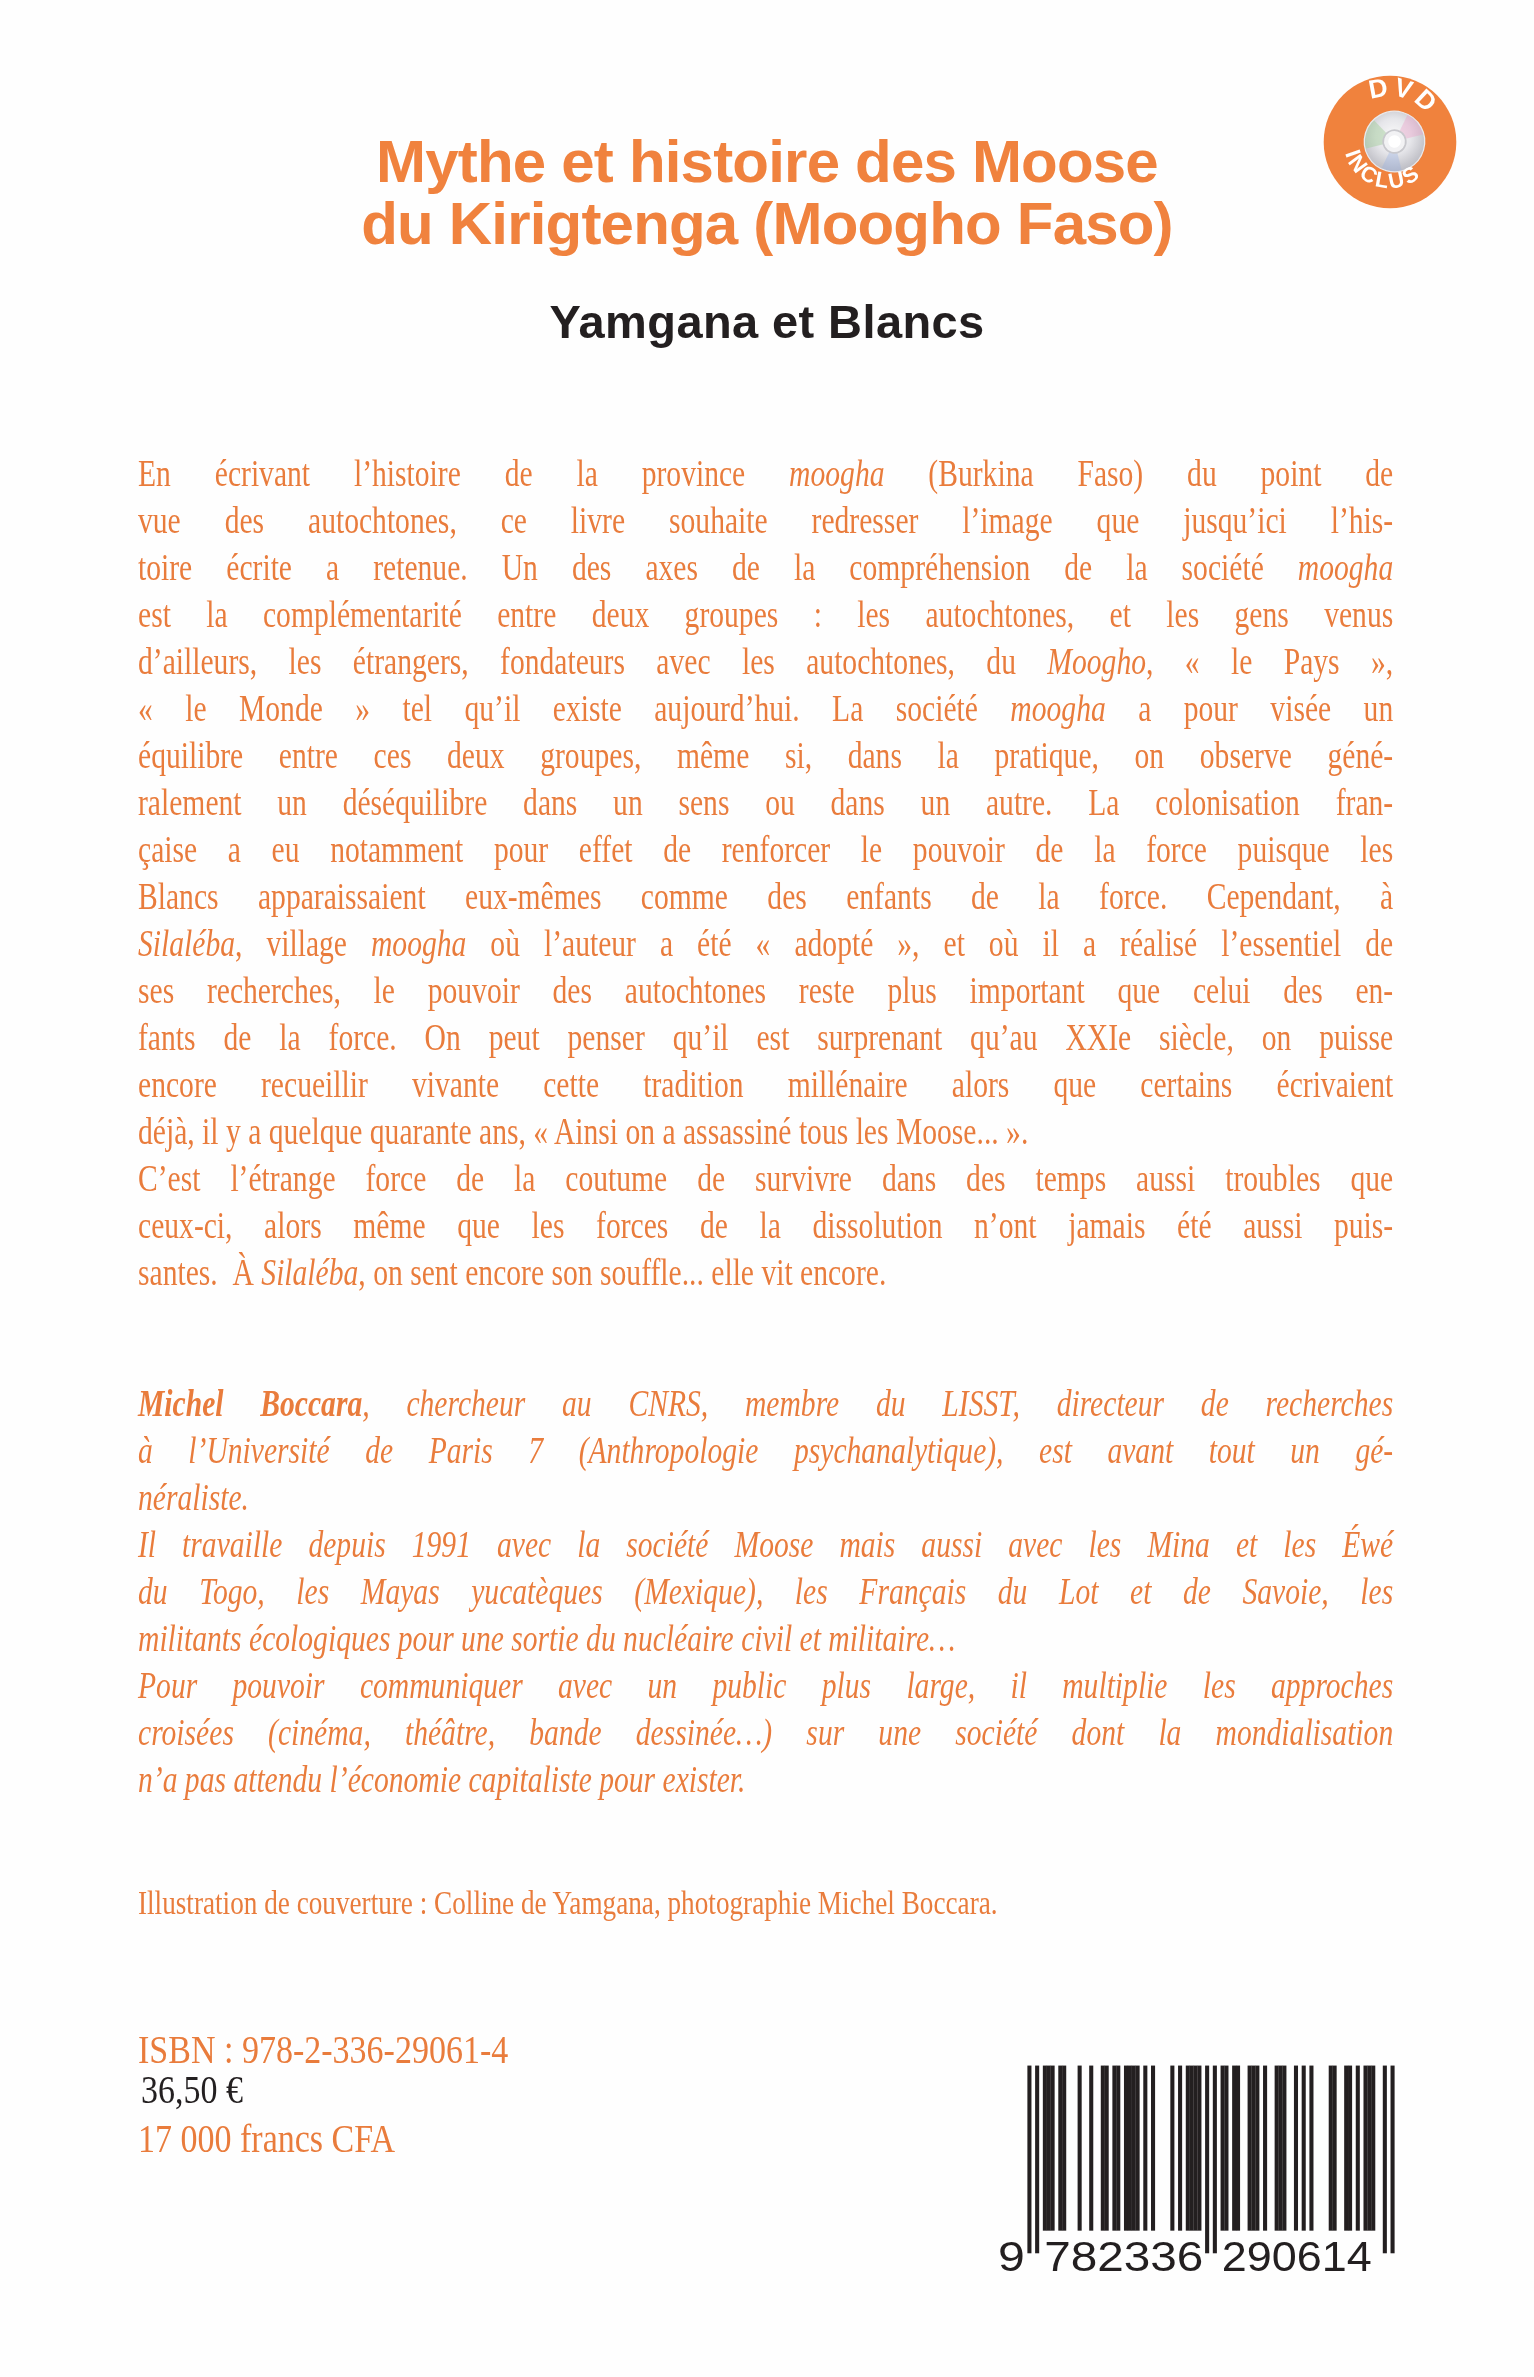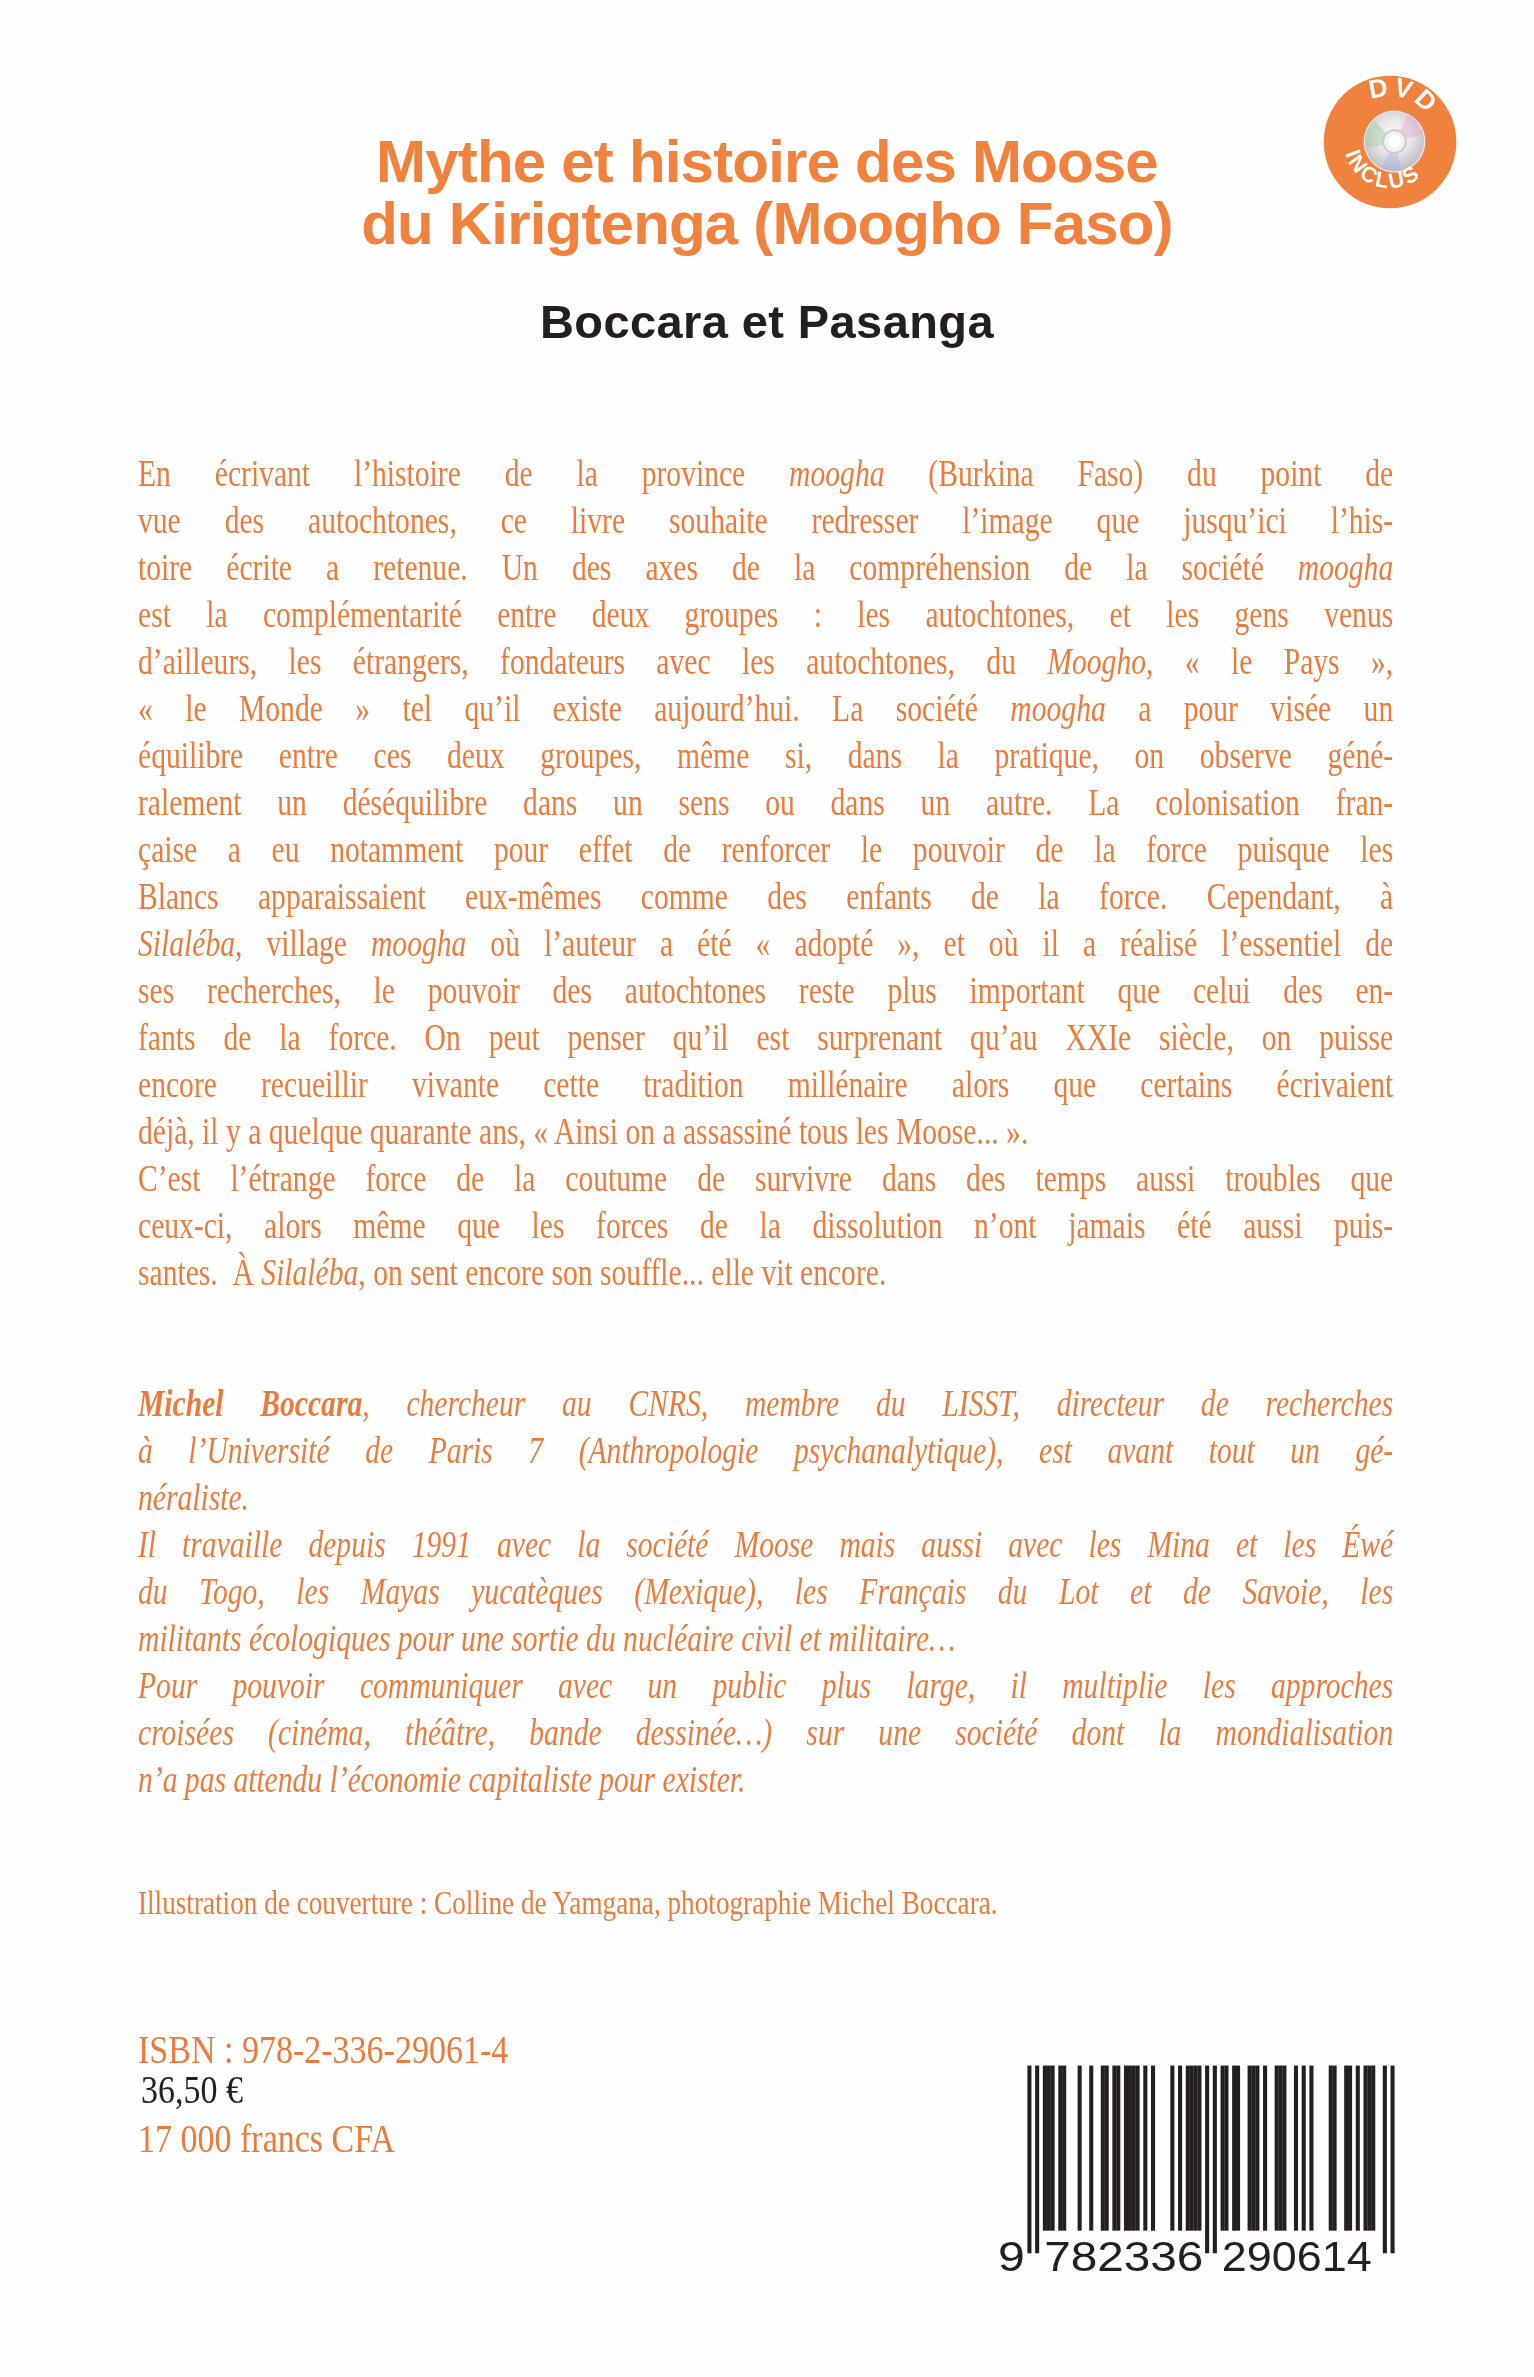--- a/index.html
+++ b/index.html
@@ -51,21 +51,21 @@
 </head>
 <body>
 
 <div class="page">
 
   <div class="title">
     <div>Mythe et histoire des Moose</div>
     <div>du Kirigtenga (Moogho Faso)</div>
   </div>
 
-  <div class="subtitle">Boccara et Pasanga</div>
+  <div class="subtitle">Yamgana et Blancs</div>
 
   <svg class="badge" viewBox="0 0 162 162">
     <circle cx="81" cy="81" r="79" fill="#f0823d"></circle>
     <defs>
       <radialGradient id="cdGrad" cx="46%" cy="42%" r="65%">
         <stop offset="0%" stop-color="#fafafa"></stop>
         <stop offset="45%" stop-color="#e6e6ea"></stop>
         <stop offset="75%" stop-color="#c9c9cf"></stop>
         <stop offset="100%" stop-color="#b4b4bc"></stop>
       </radialGradient>

